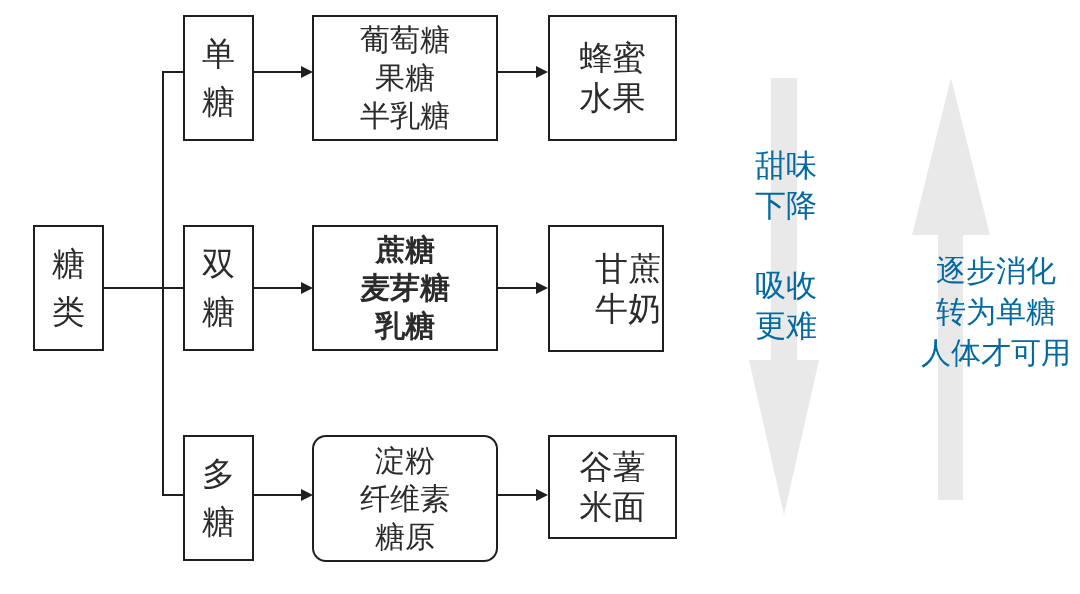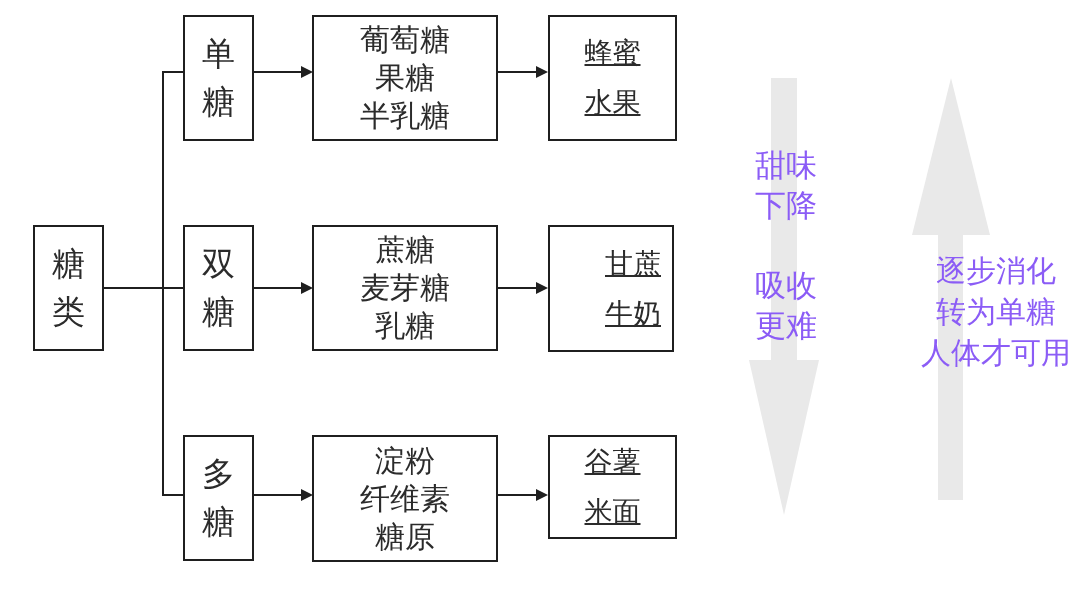--- a/index.html
+++ b/index.html
@@ -19,21 +19,21 @@
     background: #ffffff;
     display: flex;
     align-items: center;
     justify-content: center;
     text-align: center;
     white-space: pre-line;
   }
   .box-type   { font-size: 33px; line-height: 48px; }
   .box-root   { font-size: 33px; line-height: 48px; }
   .box-ex     { font-size: 30px; line-height: 38px; }
-  .box-src    { font-size: 28px; line-height: 50px; text-decoration: underline; }
+  .box-src    { font-size: 33px; line-height: 40px; }
   .hline, .vline { position: absolute; background: #1f1f1f; }
   .hline { height: 2px; }
   .vline { width: 2px; }
   .arrowhead-right {
     position: absolute;
     width: 0; height: 0;
     border-top: 6px solid transparent;
     border-bottom: 6px solid transparent;
     border-left: 12px solid #1f1f1f;
   }
@@ -49,36 +49,36 @@
     position: absolute;
     width: 0; height: 0;
     border-left: 39px solid transparent;
     border-right: 39px solid transparent;
     border-bottom: 157px solid #e9e9e9;
   }
   .note {
     position: absolute;
     text-align: center;
     white-space: pre-line;
-    color: #8b5cf6;
+    color: #0369a1;
     z-index: 2;
   }
   .note-sweetness { left: 716px; top: 146px; width: 140px; font-size: 31px; line-height: 40px; }
   .note-digestion { left: 903px; top: 250px; width: 186px; font-size: 30px; line-height: 41px; }
 
   
   .root-box  { left: 33px;  top: 225px; width: 71px;  height: 126px; }
   .type-1    { left: 183px; top: 15px;  width: 71px;  height: 126px; }
   .type-2    { left: 183px; top: 225px; width: 71px;  height: 126px; }
   .type-3    { left: 183px; top: 435px; width: 71px;  height: 126px; }
   .ex-1      { left: 312px; top: 15px;  width: 186px; height: 126px; }
-  .ex-2      { left: 312px; top: 225px; width: 186px; height: 126px; }
-  .ex-3      { left: 312px; top: 435px; width: 186px; height: 127px; }
+  .ex-2      { left: 312px; top: 225px; width: 186px; height: 126px; font-weight: bold; }
+  .ex-3      { left: 312px; top: 435px; width: 186px; height: 127px; border-radius: 14px; }
   .src-1     { left: 548px; top: 15px;  width: 129px; height: 126px; }
-  .src-2     { left: 548px; top: 225px; width: 126px; height: 127px; padding-left: 44px; }
+  .src-2     { left: 548px; top: 225px; width: 116px; height: 127px; padding-left: 44px; }
   .src-3     { left: 548px; top: 435px; width: 129px; height: 104px; }
 </style>
 </head>
 <body>
 
 <div class="canvas">
 
   <div class="hline" style="left:104px; top:287px; width:79px;"></div>
   <div class="vline" style="left:162px; top:71px; height:425px;"></div>
   <div class="hline" style="left:162px; top:71px; width:21px;"></div>

